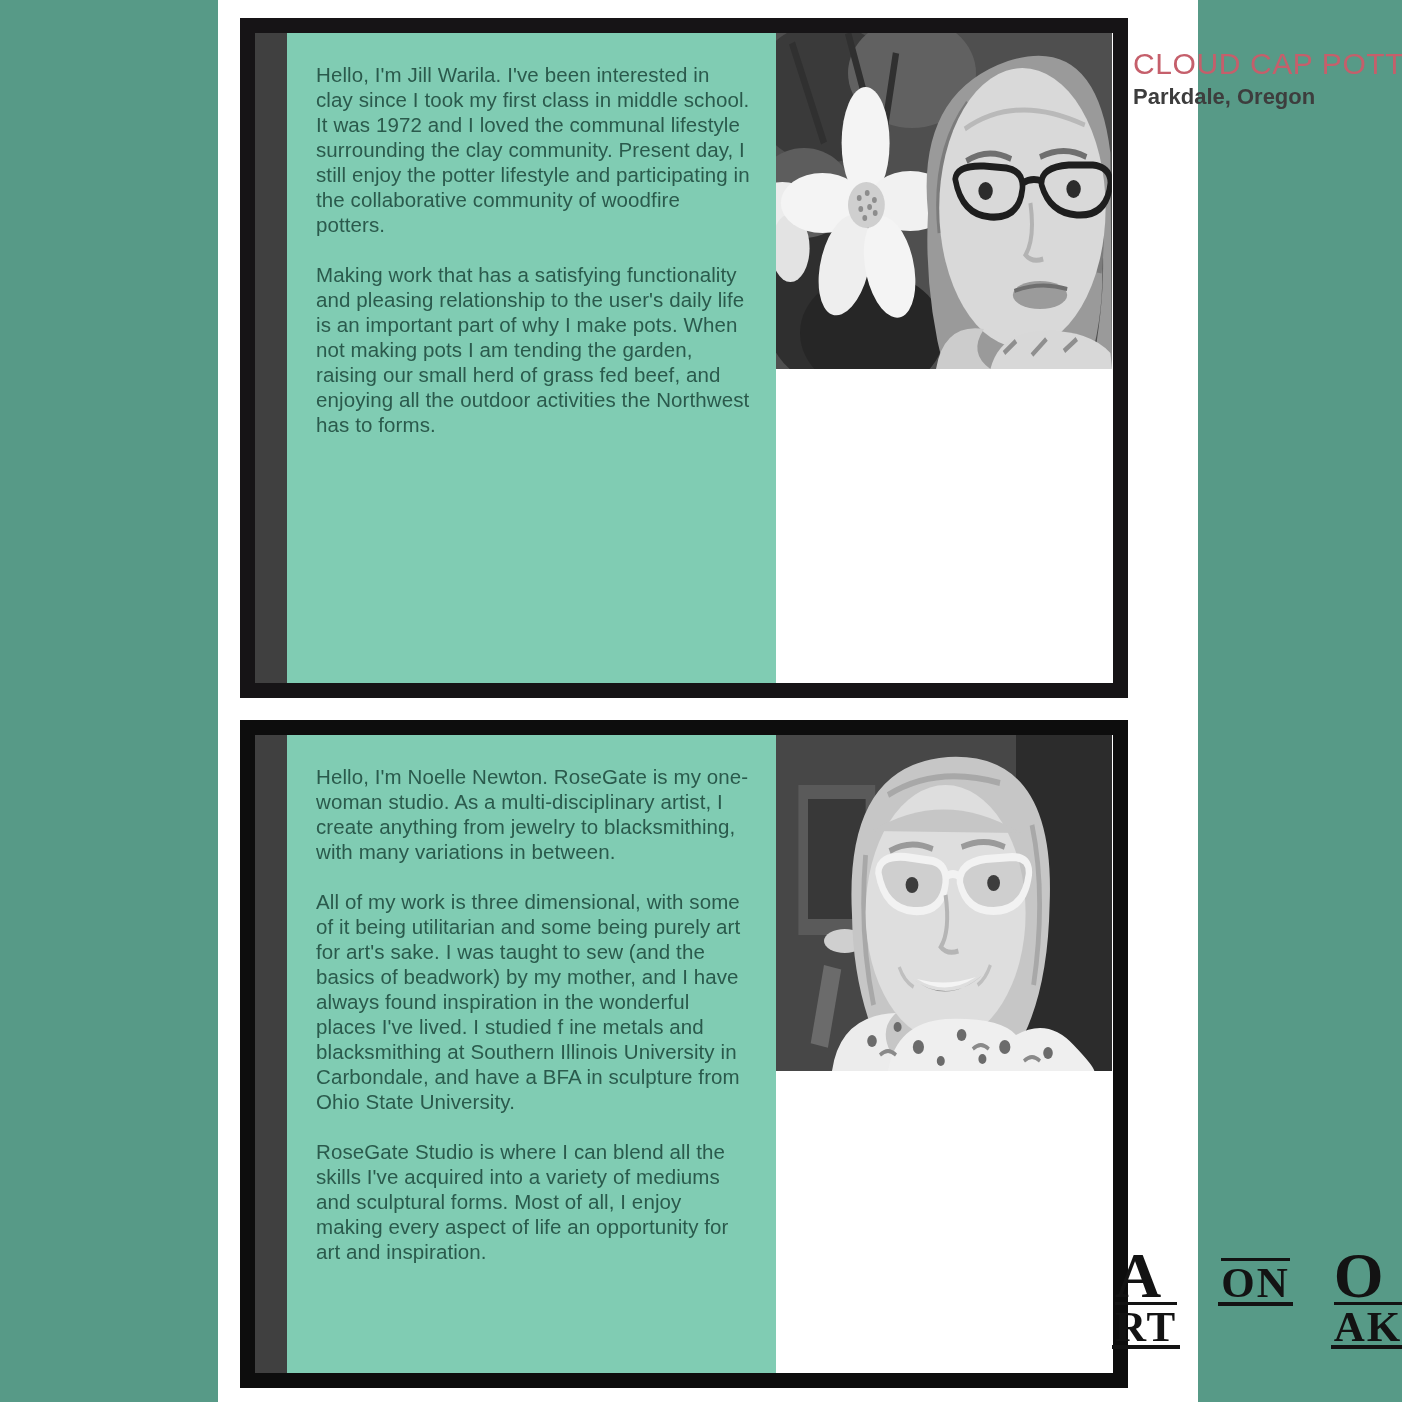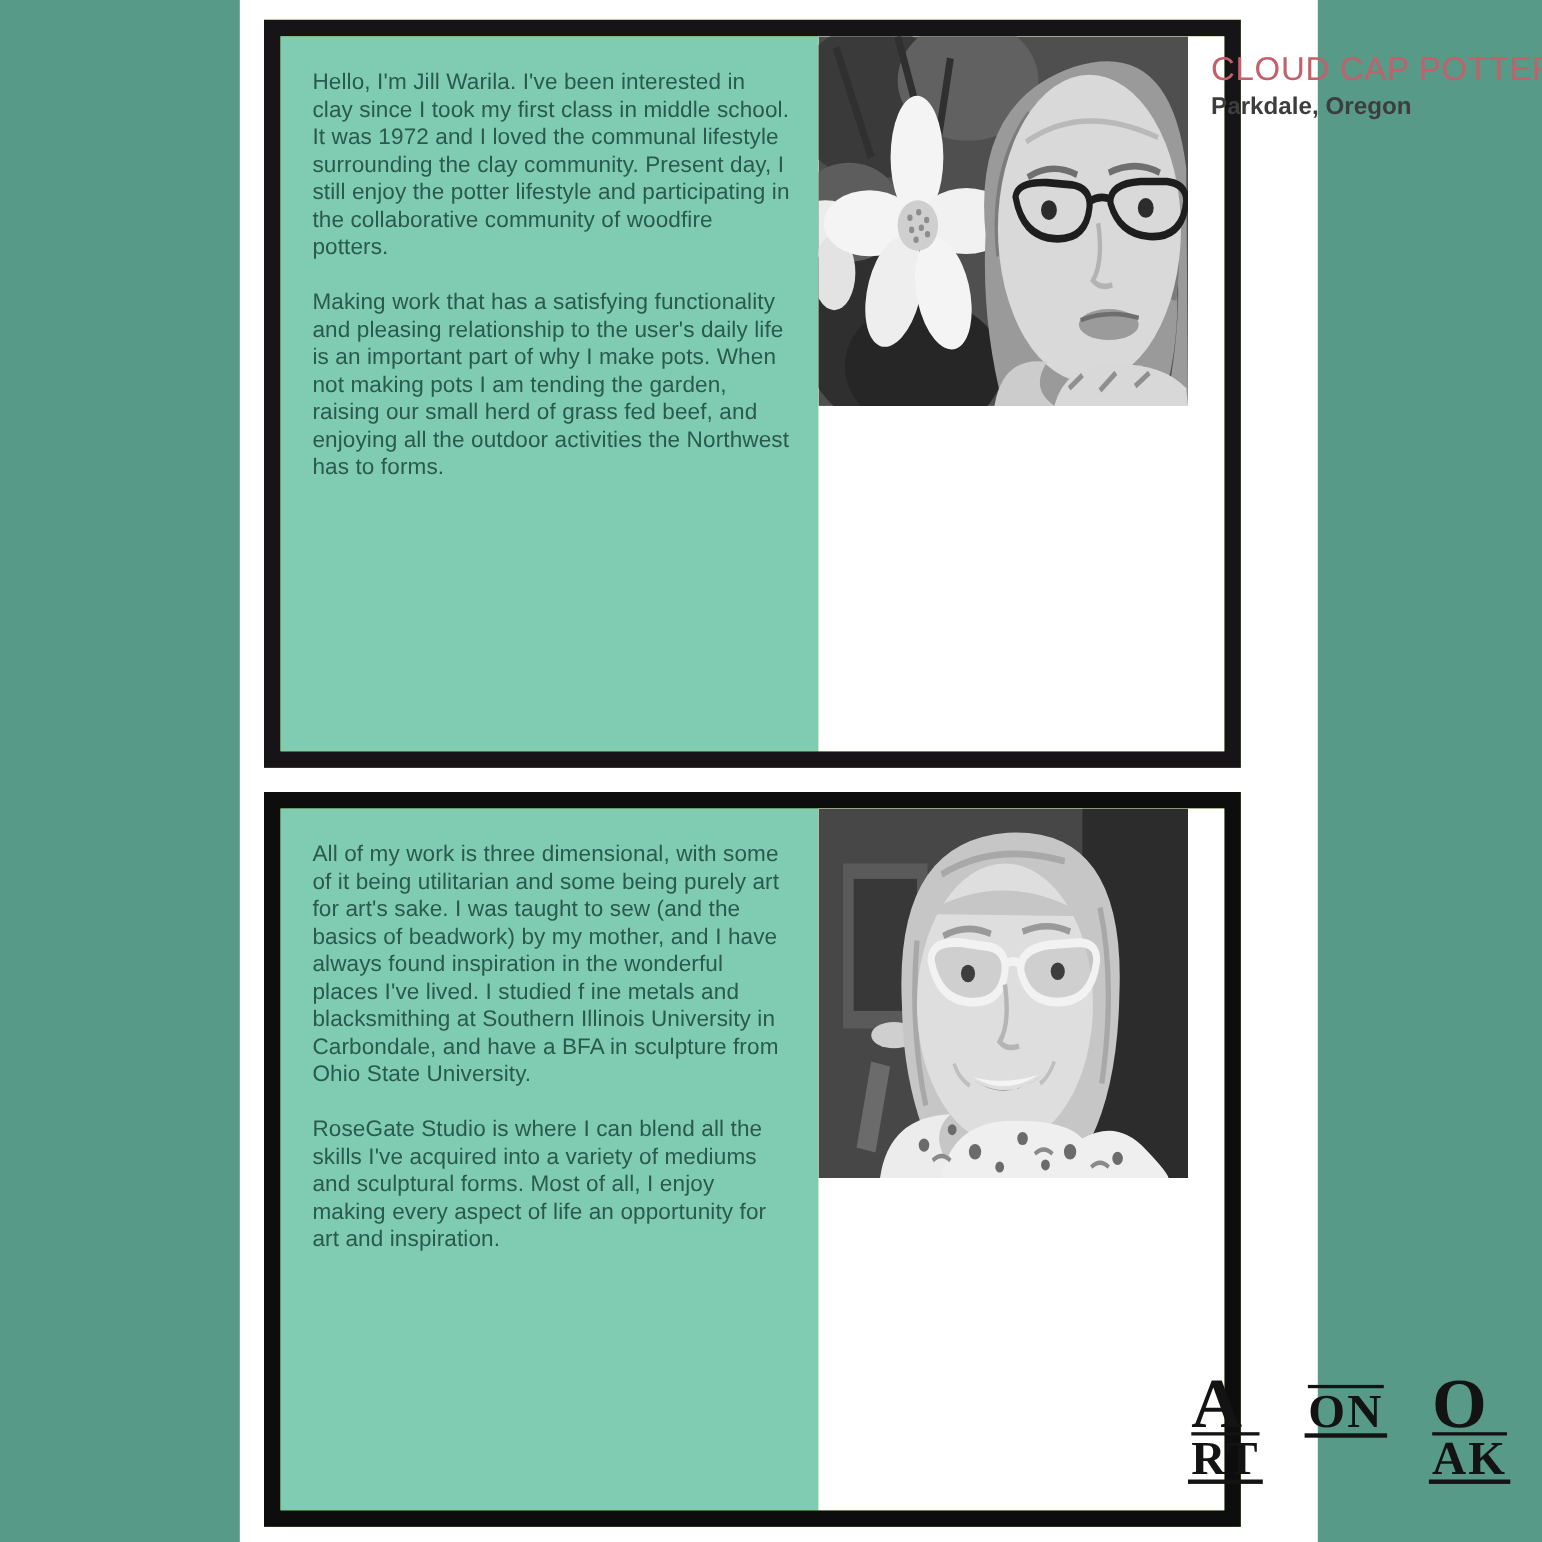--- a/index.html
+++ b/index.html
@@ -6,21 +6,21 @@
   body{
     width:1402px;height:1402px;position:relative;background:#ffffff;overflow:hidden;
     font-family:"Liberation Sans",sans-serif;
   }
   .band{position:absolute;top:0;height:1402px;background:#579a87;}
   .band-left{left:0;width:218px;}
   .band-right{left:1198px;width:204px;}
 
   .card{
     position:absolute;left:240px;width:888px;box-sizing:border-box;
-    border:15px solid #161416;background:#84cc16;display:flex;
+    border:15px solid #161416;background:#404040;display:flex;padding-left:32px;
   }
   .card-1{top:18px;height:680px;}
   .card-2{top:720px;height:668px;border-color:#0d0d0d;}
 
   .text-panel{
     width:489px;flex:0 0 489px;background:#80ccb3;box-sizing:border-box;
     padding:29px 26px 10px 29px;color:#2a5a4c;
   }
   .text-panel p{
     margin:0 0 25px 0;font-size:20.5px;line-height:25px;font-weight:400;
@@ -127,20 +127,21 @@
     <div class="logo">
       <span class="lw"><span class="lg">A</span><span class="sm">RT</span></span>
       <span class="lw"><span class="sm">ON</span></span>
       <span class="lw"><span class="lg">O</span><span class="sm">AK</span></span>
     </div>
   </div>
 </div>
 
 <div class="card card-2">
   <div class="text-panel">
+    <p>Hello, I'm Noelle Newton. RoseGate is my one-woman studio. As a multi-disciplinary artist, I create anything from jewelry to blacksmithing, with many variations in between.</p>
     <p>All of my work is three dimensional, with some of it being utilitarian and some being purely art for art's sake. I was taught to sew (and the basics of beadwork) by my mother, and I have always found inspiration in the wonderful places I've lived. I studied f ine metals and blacksmithing at Southern Illinois University in Carbondale, and have a BFA in sculpture from Ohio State University.</p>
     <p>RoseGate Studio is where I can blend all the skills I've acquired into a variety of mediums and sculptural forms. Most of all, I enjoy making every aspect of life an opportunity for art and inspiration.</p>
   </div>
   <div class="right-panel">
     <div class="photo">
       <svg viewBox="0 0 420 336" preserveAspectRatio="none">
         <rect width="420" height="336" fill="#474747"></rect>
         <rect x="300" width="120" height="336" fill="#2c2c2c"></rect>
         <rect x="28" y="50" width="96" height="150" fill="#5a5a5a"></rect>
         <rect x="40" y="64" width="72" height="120" fill="#383838"></rect>

